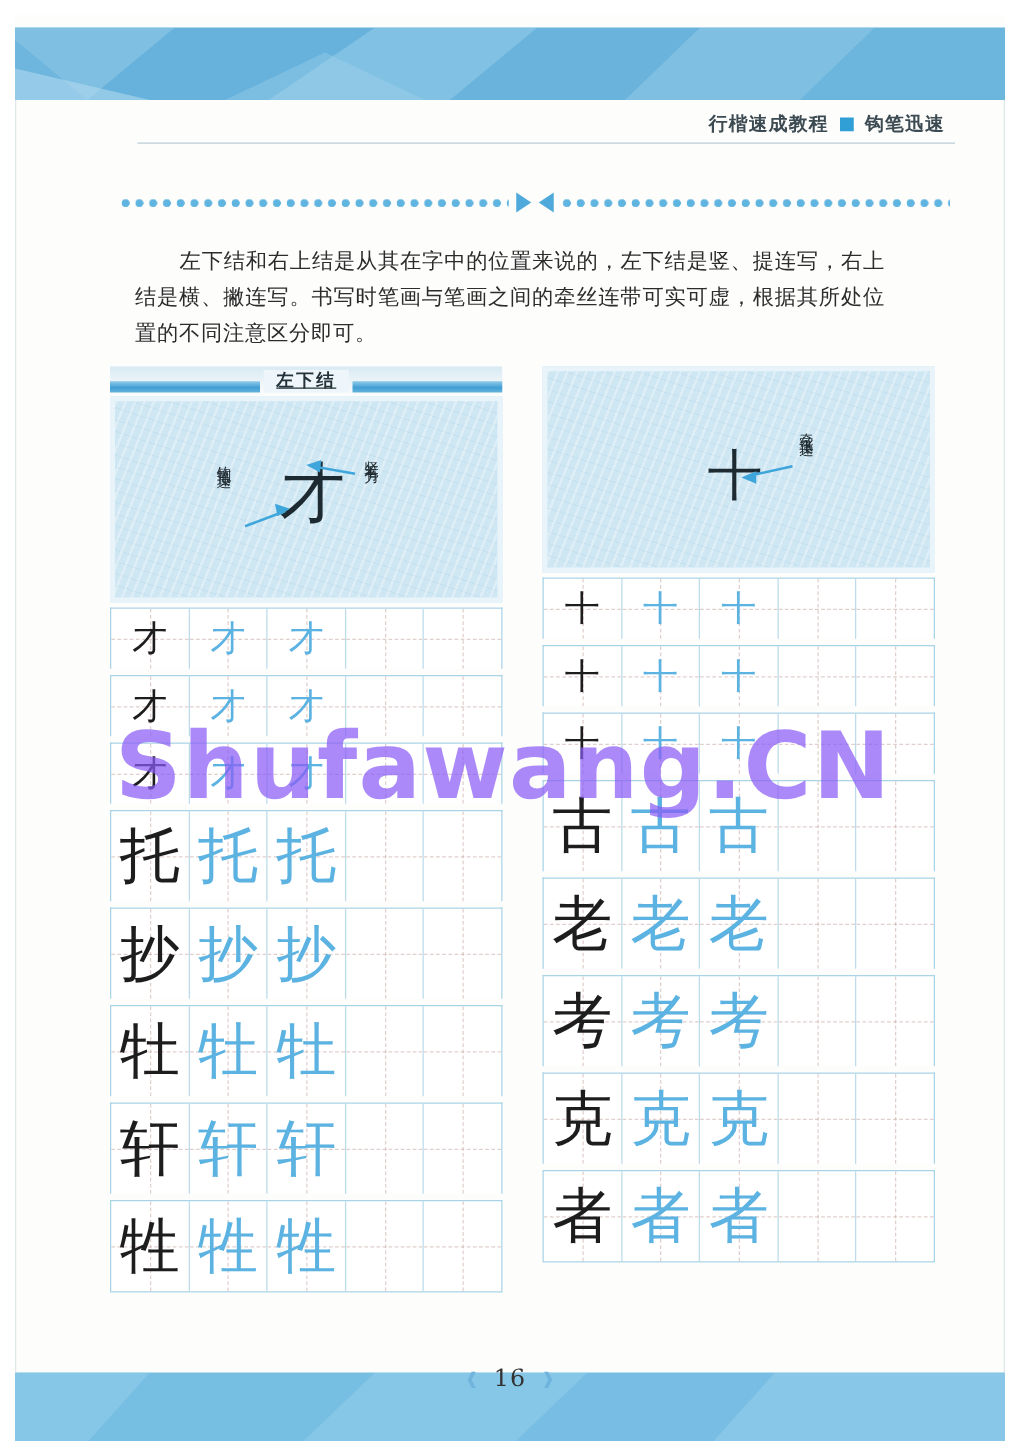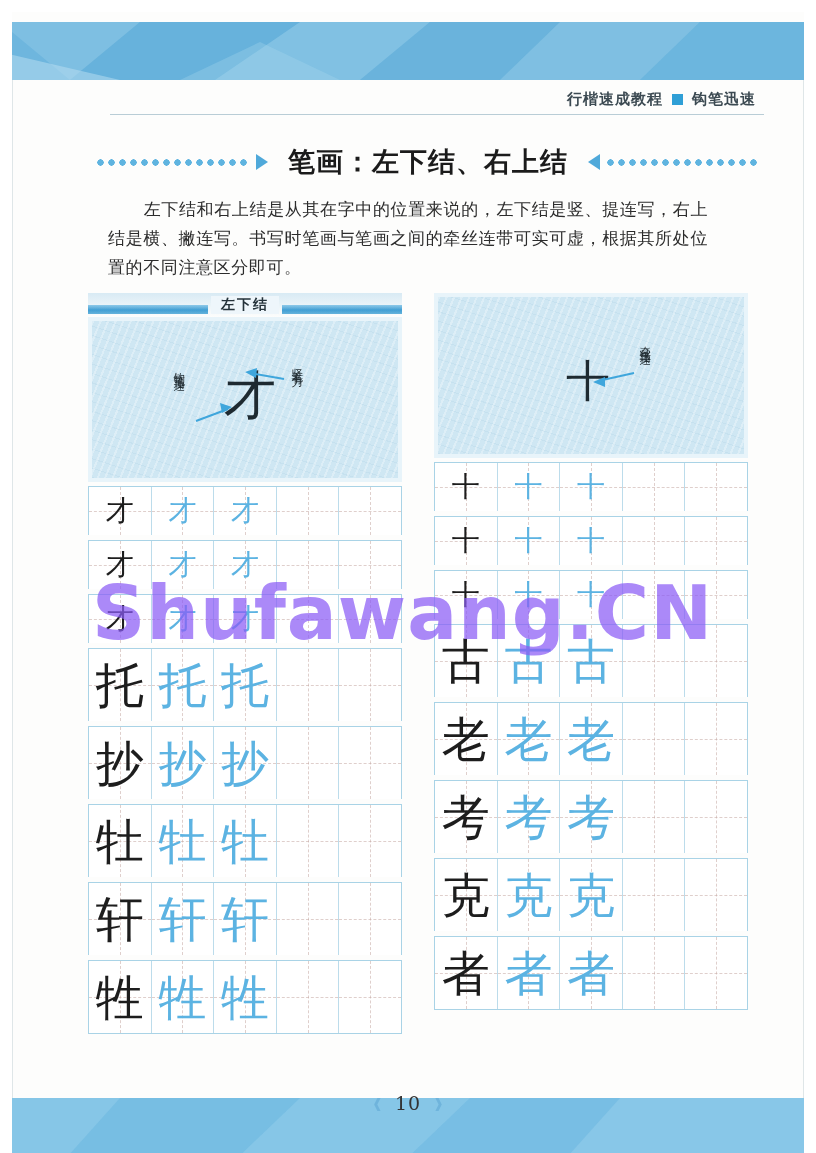--- a/index.html
+++ b/index.html
@@ -120,20 +120,21 @@
     position:absolute; left:0; right:0; top:0; height:24px;
     background:linear-gradient(180deg, rgba(186,219,238,.55), rgba(186,219,238,0));
   }
   .panel-head .ptxt {
     position:relative; z-index:3;
     font-family:"DejaVu Serif", serif;
     font-size:14px; font-weight:bold; color:#24323a;
     letter-spacing:2px;
     background:#eef6fb;
     padding:0 10px;
+    text-decoration:underline;
   }
 
   
   .example-box {
     position:relative;
     height:165px;
     background:#cfe7f3;
     border:4px solid #e8f4fa;
     overflow:hidden;
   }
@@ -271,21 +272,20 @@
   <div id="runhead">
     <span>行楷速成教程</span>
     <span class="sq"></span>
     <span>钩笔迅速</span>
   </div>
   <div id="runhead-rule"></div>
 
   <div id="title-row">
     <span class="dotrule"></span>
     <span class="tri right"></span>
-    <span id="title-text">笔画：左下结、右上结</span>
     <span class="tri left"></span>
     <span class="dotrule"></span>
   </div>
 
   <p id="intro">左下结和右上结是从其在字中的位置来说的，左下结是竖、提连写，右上结是横、撇连写。书写时笔画与笔画之间的牵丝连带可实可虚，根据其所处位置的不同注意区分即可。</p>
 
   <div id="panels">
 
     <div class="panel">
       <div class="panel-head">
@@ -544,17 +544,17 @@
         </div>
       </div>
     </div>
 
   </div>
 
   <div id="watermark">Shufawang.CN</div>
 
   <div id="footer">
     <span class="chev">❰</span>
-    <span id="pagenum">10</span>
+    <span id="pagenum">16</span>
     <span class="chev">❱</span>
   </div>
 
 </div>
 
 </body></html>

